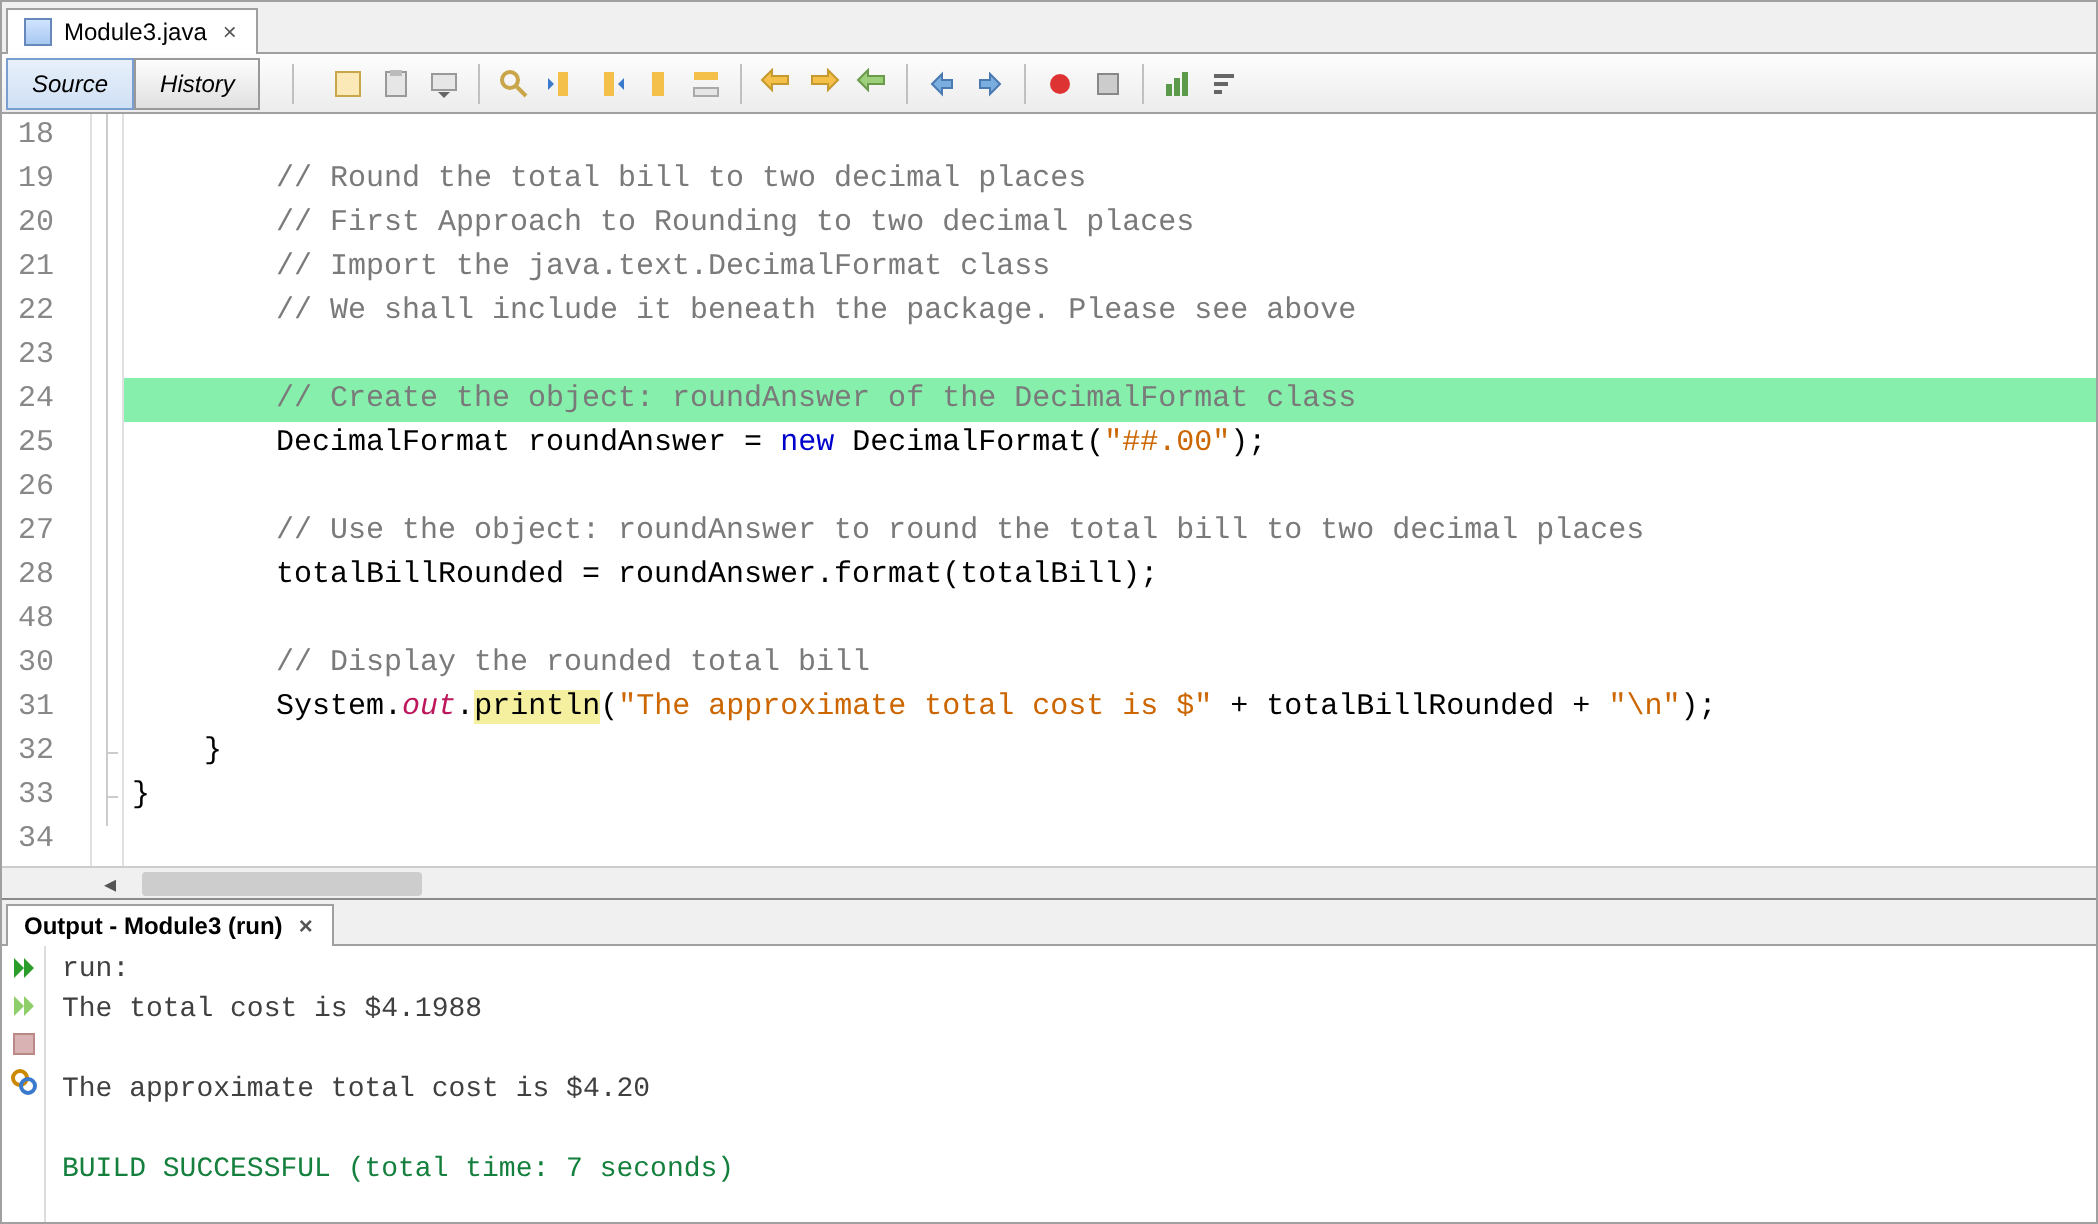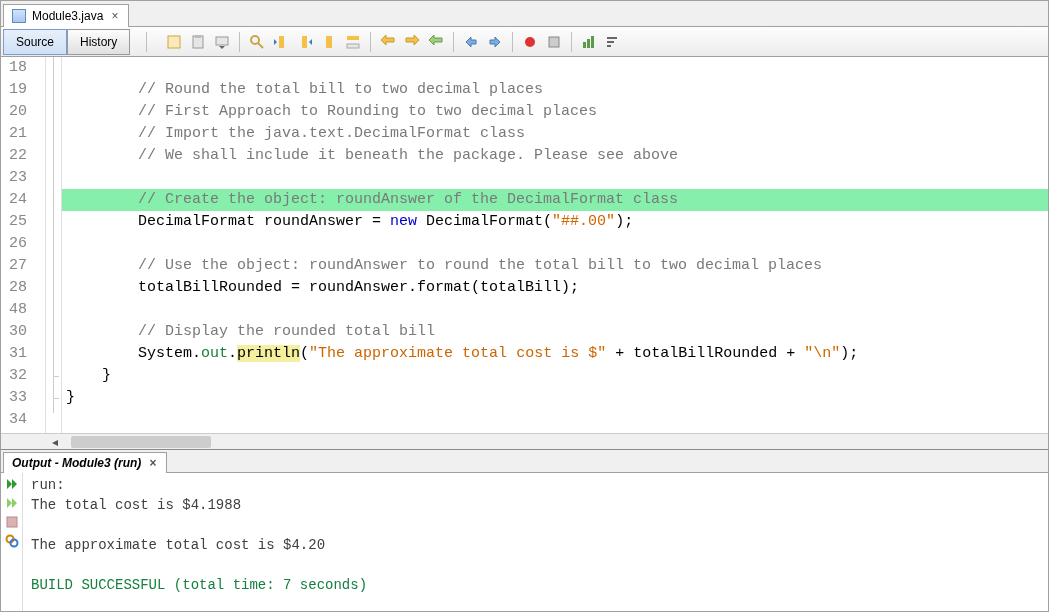--- a/index.html
+++ b/index.html
@@ -39,20 +39,21 @@
   }
   .close-x { color: #555; cursor: pointer; padding: 0 2px; }
   .toolbar {
     background: linear-gradient(#fdfdfd,#ececec);
     height: 30px;
     border-bottom: 1px solid #a0a0a0;
     display: flex;
     align-items: center;
     gap: 12px;
     padding: 0 2px;
+    font-style: italic;
   }
   .view-tabs { display: flex; }
   .view-tab {
     padding: 5px 12px;
     border: 1px solid #999;
     background: linear-gradient(#fdfdfd,#e0e0e0);
     cursor: pointer;
   }
   .view-tab.active {
     background: linear-gradient(#e8f0fa,#cfe0f5);
@@ -86,35 +87,35 @@
   .fold-strip { width: 16px; border-right: 1px solid #e0e0e0; position: relative; }
   .fold-line { position: absolute; left: 7px; top: 0; bottom: 20px; width: 1px; background: #ccc; }
   .fold-end1 { position: absolute; left: 7px; width: 6px; height: 1px; background: #ccc; top: calc(22px*14 + 11px); }
   .fold-end2 { position: absolute; left: 7px; width: 6px; height: 1px; background: #ccc; top: calc(22px*15 + 11px); }
   .code { flex: 1; white-space: pre; overflow: auto; }
   .code-line { height: 22px; padding-left: 4px; }
   .hl-line { background: #86efac; }
   .c-comment { color: #7a7a7a; }
   .c-keyword { color: #0000cc; }
   .c-string { color: #cc6600; }
-  .c-field { color: #15803d; }
+  .c-field { color: #be185d; font-style: italic; }
   .c-method-hl { background: #f5f0a0; }
   .hscroll { height: 16px; background: #f0f0f0; border-top: 1px solid #ccc; position: relative; }
   .hscroll-thumb { position: absolute; left: 70px; top: 2px; width: 140px; height: 12px; background: #cdcdcd; border-radius: 2px; }
   .hscroll-arrow { position: absolute; top: 0; width: 16px; height: 16px; display:flex; align-items:center; justify-content:center; color:#555; }
   .output-tab-bar {
     background: #f0f0f0;
     border-top: 1px solid #8a8a8a;
     border-bottom: 1px solid #a0a0a0;
     height: 24px; display: flex; align-items: flex-end;
   }
   .output-tab {
     background: #fff; border: 1px solid #a0a0a0; border-bottom: none;
     padding: 3px 8px; display: flex; gap: 6px; align-items: center;
-    font-weight: bold; margin-left: 2px; position: relative; top: 1px; font-style: italic;
+    font-weight: bold; margin-left: 2px; position: relative; top: 1px;
   }
   .output-body { display: flex; height: 152px; }
   .output-gutter {
     width: 22px; border-right: 1px solid #ddd; display: flex; flex-direction: column;
     align-items: center; gap: 3px; padding-top: 3px;
   }
   .og-btn { width: 16px; height: 16px; display:flex; align-items:center; justify-content:center; cursor:pointer; }
   .output-text {
     flex: 1; font-family: Consolas, "Courier New", monospace;
     font-size: 14px; line-height: 20px; padding: 2px 8px; white-space: pre;

